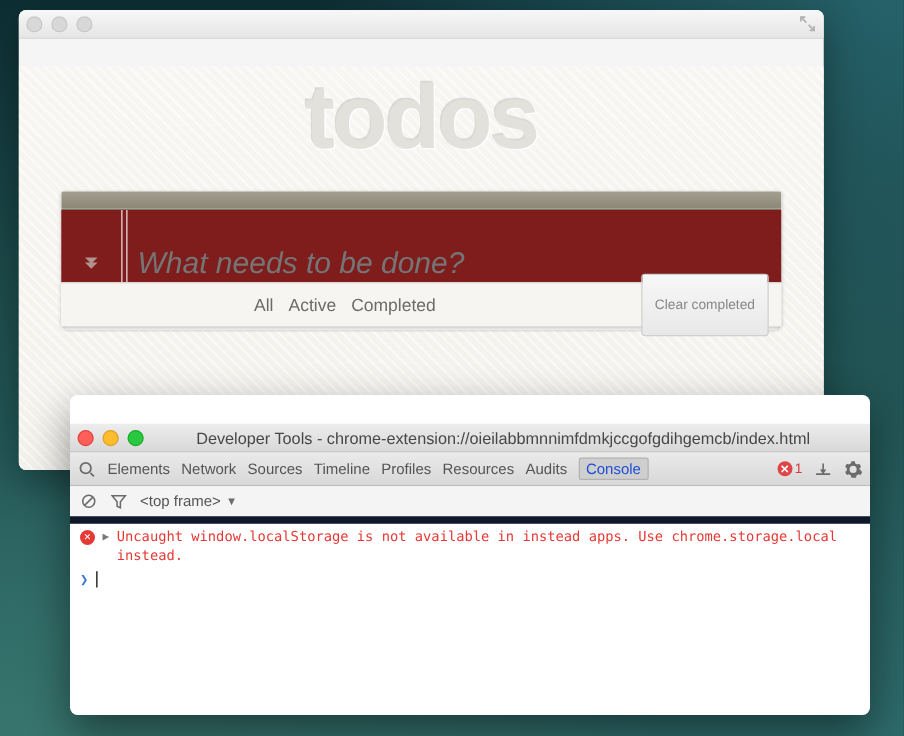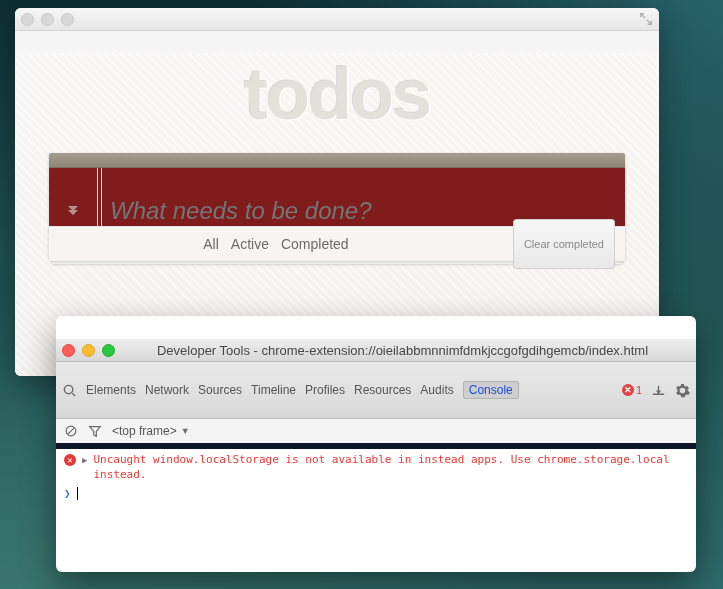--- a/index.html
+++ b/index.html
@@ -186,21 +186,21 @@
     padding:0 6px;
     font-family:"Lucida Grande","Helvetica Neue",sans-serif;
   }
 
   .dt-tabs {
     height:26px;
     background: linear-gradient(#eaeaea,#d8d8d8);
     border-bottom:1px solid #bcbcbc;
     display:flex;
     align-items:center;
-    padding:15px 6px;
+    padding:0 6px;
     gap:9px;
     font-size:12px;
     color:#555;
   }
   .dt-tabs .tab {
     cursor:pointer;
   }
   .dt-tabs .tab.active {
     background:#cfcfcf;
     border:1px solid #b2b2b2;

